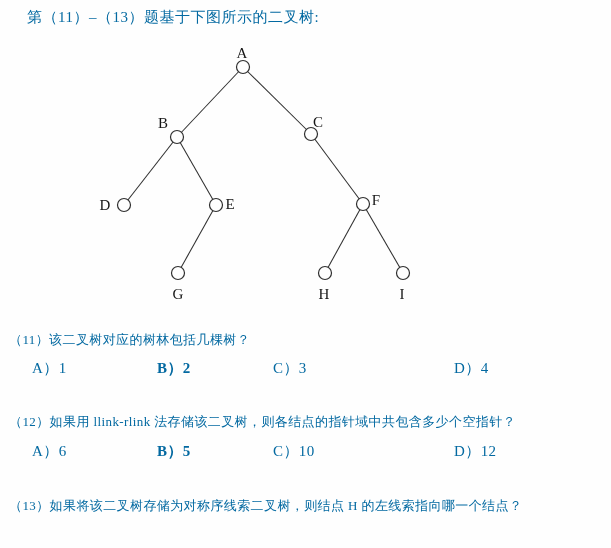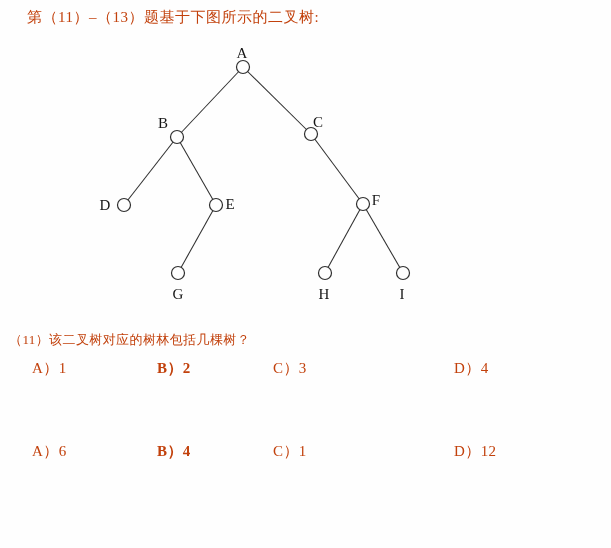--- a/index.html
+++ b/index.html
@@ -5,21 +5,21 @@
   html, body { margin: 0; padding: 0; }
   body {
     font-family: "Liberation Serif", "DejaVu Serif", serif;
     background: #ffffff;
   }
   .page {
     position: relative;
     width: 611px;
     height: 548px;
     background: #fefefe;
-    color: #c2410c;
+    color: #0369a1;
     overflow: hidden;
   }
   .title {
     position: absolute;
     left: 27px;
     top: 8px;
     font-size: 15px;
     letter-spacing: 0.5px;
     white-space: nowrap;
   }
@@ -113,21 +113,23 @@
   </svg>
 
   <div class="q-text q11-text">（11）该二叉树对应的树林包括几棵树？</div>
   <div class="opts r1">
     <span class="opt-a">A）1</span>
     <span class="opt-b">B）2</span>
     <span class="opt-c">C）3</span>
     <span class="opt-d">D）4</span>
   </div>
 
+  <div class="q-text q12-text">（12）如果用 llink-rlink 法存储该二叉树，则各结点的指针域中共包含多少个空指针？</div>
   <div class="opts r2">
     <span class="opt-a">A）6</span>
-    <span class="opt-b">B）4</span>
-    <span class="opt-c">C）1</span>
+    <span class="opt-b">B）5</span>
+    <span class="opt-c">C）10</span>
     <span class="opt-d">D）12</span>
   </div>
 
+  <div class="q-text q13-text">（13）如果将该二叉树存储为对称序线索二叉树，则结点 H 的左线索指向哪一个结点？</div>
 
 </div>
 
 </body></html>

